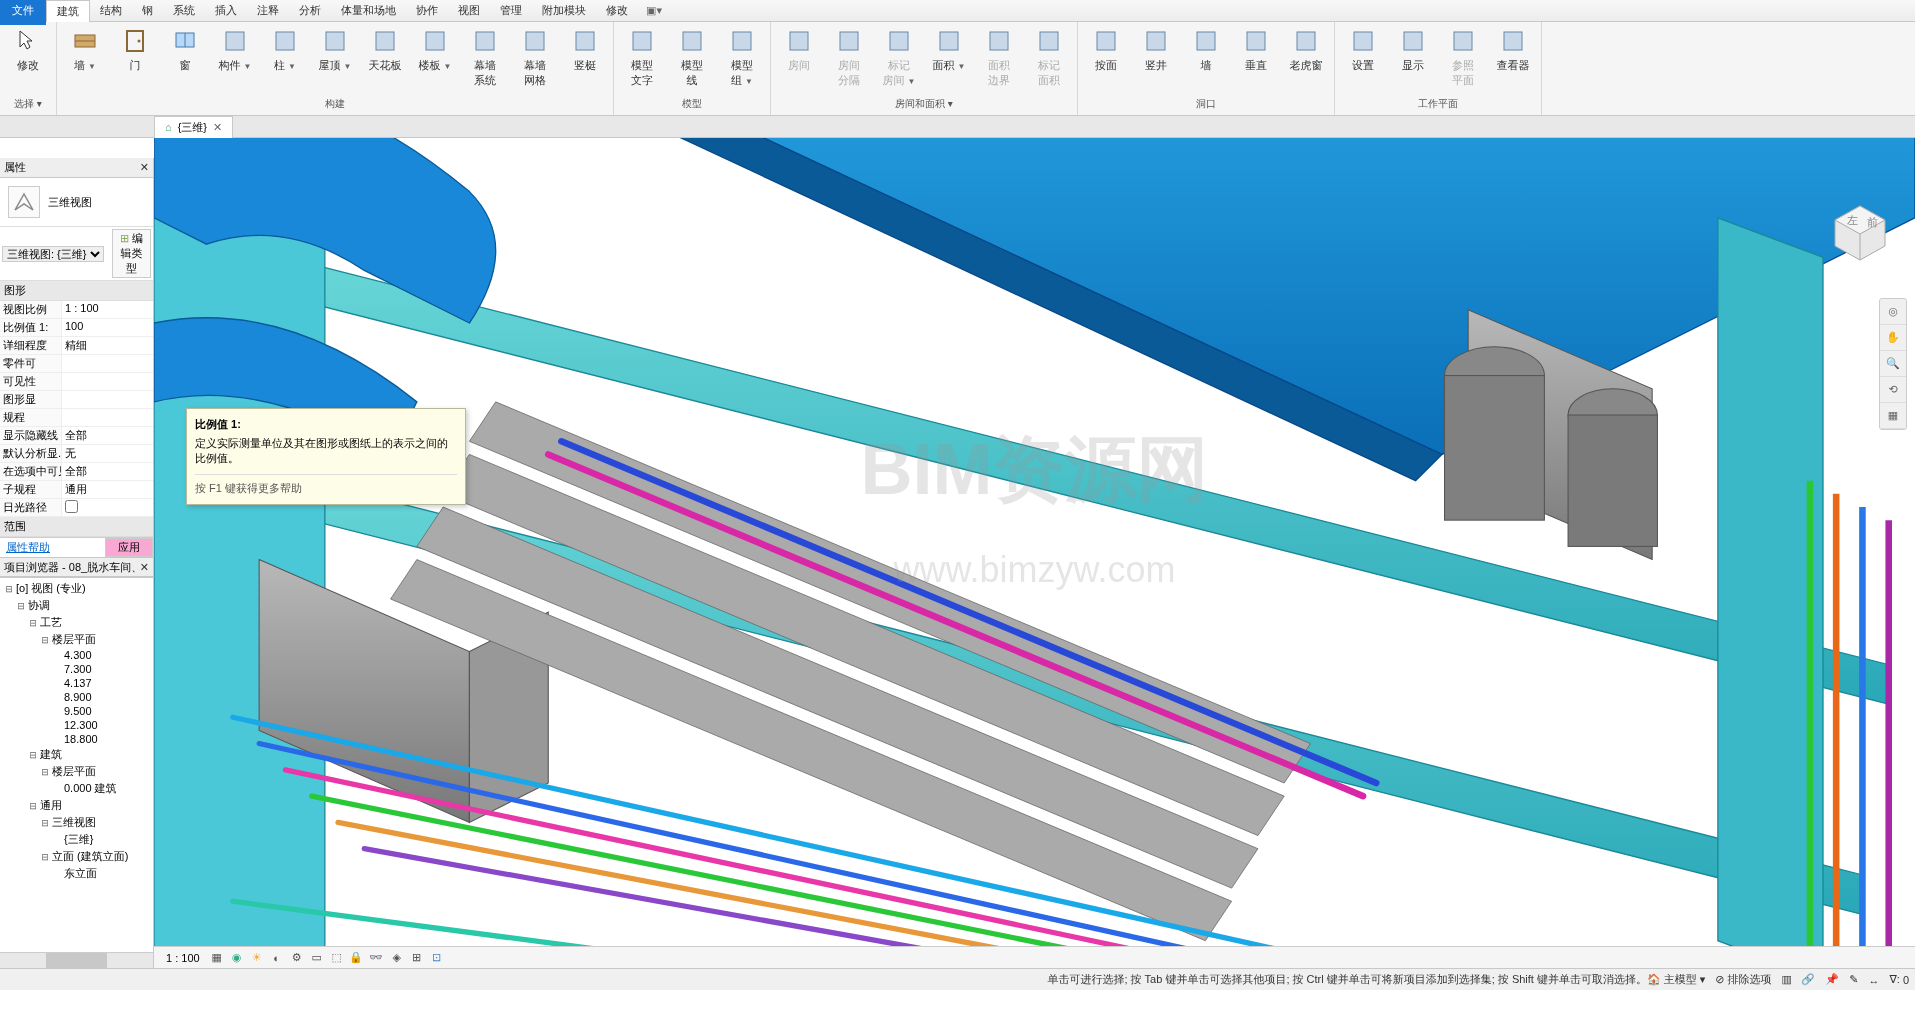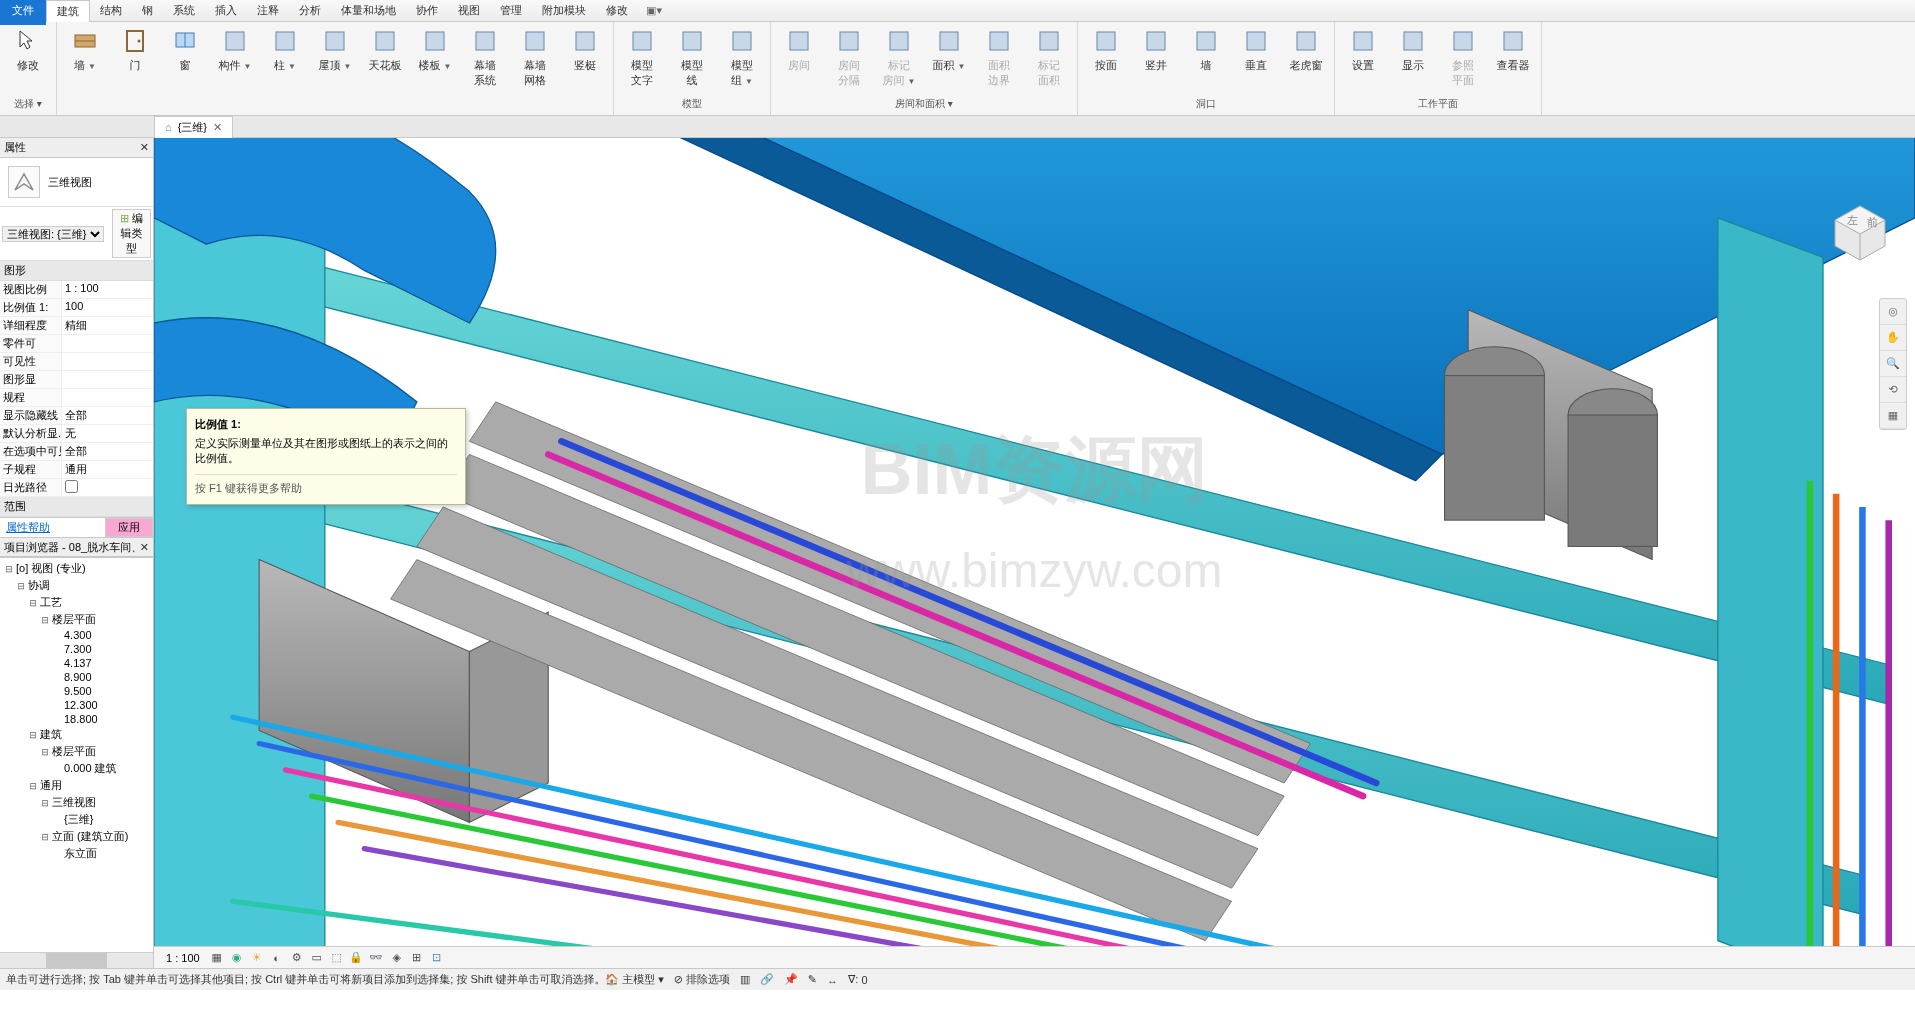--- a/index.html
+++ b/index.html
@@ -16,21 +16,21 @@
 .ribbon-btn{display:flex;flex-direction:column;align-items:center;gap:2px;padding:2px 4px;cursor:pointer;min-width:32px;}
 .ribbon-btn-lg{min-width:44px;}
 .ribbon-icon{width:30px;height:30px;display:flex;align-items:center;justify-content:center;}
 .ribbon-label{font-size:11px;color:#333;text-align:center;white-space:nowrap;}
 .ribbon-label.disabled{color:#aaa;}
 .dd{font-size:8px;color:#666;}
 .tab-bar{height:22px;background:#e8e8e8;border-bottom:1px solid #c8c8c8;display:flex;align-items:center;}
 .doc-tab{display:flex;align-items:center;gap:6px;padding:2px 10px;background:#fff;border:1px solid #c8c8c8;border-bottom:none;height:22px;}
 .doc-tab .close{color:#666;cursor:pointer;}
 .main{display:flex;height:830px;}
-.left-panel{width:154px;display:flex;flex-direction:column;border-right:1px solid #c8c8c8;}
+.left-panel{width:154px;display:flex;flex-direction:column;border-right:1px solid #c8c8c8;margin-top:20px;}
 .panel-header{height:20px;background:#eee;border-bottom:1px solid #c8c8c8;display:flex;align-items:center;justify-content:space-between;padding:0 4px;font-size:11px;}
 .panel-header .close{cursor:pointer;color:#333;}
 .prop-top{display:flex;align-items:center;gap:8px;padding:8px;border-bottom:1px solid #ddd;}
 .prop-top .icon3d{width:32px;height:32px;border:1px solid #ccc;background:#fafafa;display:flex;align-items:center;justify-content:center;}
 .prop-selector{display:flex;align-items:center;padding:2px;border-bottom:1px solid #ddd;gap:8px;}
 .prop-selector select{flex:1;font-size:11px;border:1px solid #ccc;}
 .prop-selector button{font-size:10px;padding:1px 4px;border:1px solid #ccc;background:#f8f8f8;text-align:center;}
 .prop-section-hdr{background:#e8e8e8;padding:2px 4px;font-size:11px;border-bottom:1px solid #ddd;}
 .prop-row{display:flex;border-bottom:1px solid #eee;font-size:11px;}
 .prop-row .k{width:62px;padding:1px 3px;background:#fafafa;border-right:1px solid #eee;white-space:nowrap;overflow:hidden;}
@@ -40,32 +40,32 @@
 .prop-footer .link{color:#06c;text-decoration:underline;padding:2px 6px;flex:1;}
 .prop-footer button{padding:1px 12px;border:1px solid #ccc;background:#f9a8d4;font-size:11px;}
 .browser{flex:1;overflow:auto;border-top:1px solid #c8c8c8;}
 .tree{padding:2px;}
 .tree-node{display:flex;align-items:center;gap:2px;padding:1px 0;font-size:11px;white-space:nowrap;cursor:pointer;}
 .tree-toggle{width:10px;text-align:center;color:#666;font-size:9px;}
 .tree-indent{display:inline-block;}
 .viewport{flex:1;position:relative;background:#fff;overflow:hidden;}
 .viewport svg{position:absolute;inset:0;width:100%;height:100%;}
 .watermark{position:absolute;top:40%;left:50%;transform:translate(-50%,-50%);font-size:72px;color:rgba(150,150,150,0.25);font-weight:bold;white-space:nowrap;pointer-events:none;}
-.watermark2{position:absolute;top:52%;left:50%;transform:translate(-50%,-50%);font-size:48px;color:rgba(150,150,150,0.25);pointer-events:none;}
+.watermark2{position:absolute;top:52%;left:50%;transform:translate(-50%,-50%);font-size:36px;color:rgba(150,150,150,0.25);pointer-events:none;}
 .tooltip{position:absolute;left:32px;top:270px;width:280px;background:#fdfde8;border:1px solid #b8b89a;padding:8px;font-size:11px;box-shadow:2px 2px 5px rgba(0,0,0,0.2);z-index:100;}
 .tooltip .tt-title{font-weight:bold;margin-bottom:4px;}
 .tooltip .tt-body{margin-bottom:8px;}
 .tooltip .tt-foot{border-top:1px solid #ddd;padding-top:6px;color:#555;}
 .viewcube{position:absolute;top:60px;right:20px;width:70px;height:70px;}
 .nav-bar{position:absolute;top:160px;right:8px;width:28px;background:#f0f0f0;border:1px solid #ccc;border-radius:3px;display:flex;flex-direction:column;}
 .nav-bar .nb{height:26px;border-bottom:1px solid #ddd;display:flex;align-items:center;justify-content:center;color:#666;cursor:pointer;}
 .view-controls{position:absolute;bottom:0;left:0;right:0;height:22px;background:#f5f5f5;border-top:1px solid #ccc;display:flex;align-items:center;gap:2px;padding:0 6px;}
 .view-controls .vc{width:18px;height:18px;display:flex;align-items:center;justify-content:center;cursor:pointer;color:#555;}
 .view-controls .scale{padding:0 6px;font-size:11px;}
-.status-bar{height:22px;background:#f0f0f0;border-top:1px solid #c8c8c8;display:flex;align-items:center;justify-content:flex-start;padding:0 6px;font-size:11px;color:#333;}
+.status-bar{height:22px;background:#f0f0f0;border-top:1px solid #c8c8c8;display:flex;align-items:center;justify-content:flex-end;padding:0 6px;font-size:11px;color:#333;}
 .status-right{display:flex;align-items:center;gap:10px;}
 .status-right .sb{display:flex;align-items:center;gap:3px;cursor:pointer;}
 .scrollbar-h{height:16px;background:#f0f0f0;border-top:1px solid #ccc;display:flex;}
 .scrollbar-h .track{flex:1;background:#e8e8e8;position:relative;}
 .scrollbar-h .thumb{position:absolute;left:30%;width:40%;height:100%;background:#c8c8c8;}
 </style>
 </head>
 <body>
 
 <div class="menu-bar">
@@ -175,20 +175,21 @@
         </div>
         <div class="ribbon-btn ribbon-btn-lg">
           <div class="ribbon-icon">
             <svg width="24" height="24" viewBox="0 0 24 24">
               <rect x="3" y="3" width="18" height="18" fill="#c8d8e8" stroke="#6888a8"></rect>
             </svg>
           </div>
           <div class="ribbon-label">竖梃</div>
         </div>
       </div>
+      <div class="ribbon-group-label">构建</div>
     </div>
     <div class="ribbon-group">
       <div class="ribbon-group-content">
         <div class="ribbon-btn ribbon-btn-lg">
           <div class="ribbon-icon">
             <svg width="24" height="24" viewBox="0 0 24 24">
               <rect x="3" y="3" width="18" height="18" fill="#c8d8e8" stroke="#6888a8"></rect>
             </svg>
           </div>
           <div class="ribbon-label">模型<br>文字</div>

